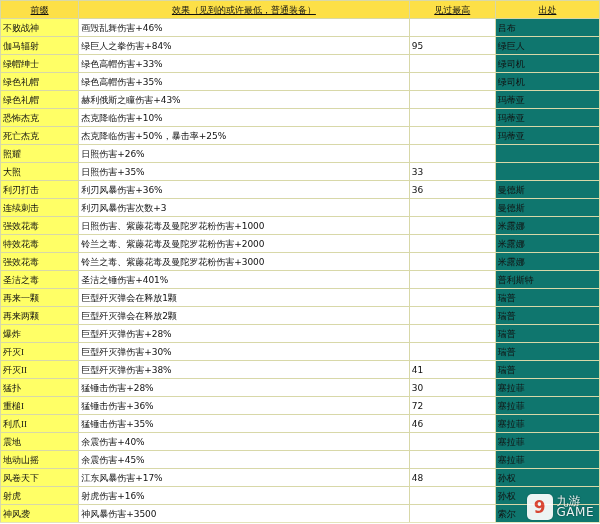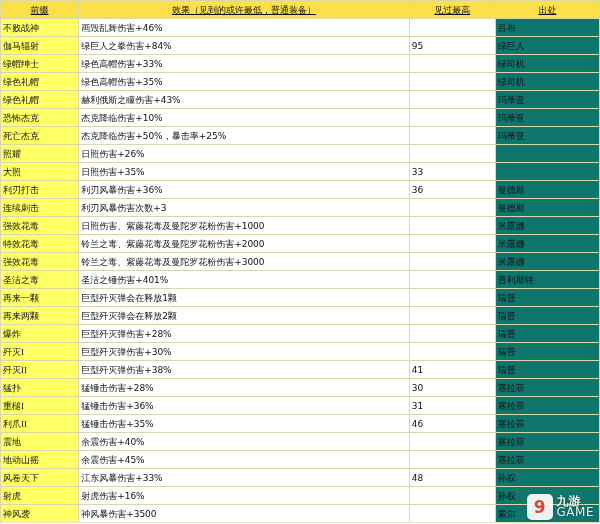--- a/index.html
+++ b/index.html
@@ -98,21 +98,21 @@
   #watermark .wm-text {
     display: flex;
     flex-direction: column;
     justify-content: center;
     line-height: 11px;
   }
   #watermark .wm-cn {
     font-size: 12px;
     color: #ffffff;
     text-shadow: 0 0 2px rgba(0,0,0,0.6);
-    font-weight: bold;
+    font-weight: normal;
   }
   #watermark .wm-en {
     font-size: 12px;
     color: #ffffff;
     text-shadow: 0 0 2px rgba(0,0,0,0.6);
     letter-spacing: 0.5px;
   }
 </style>
 </head>
 <body>
@@ -256,21 +256,21 @@
         </tr>
         <tr>
           <td class="prefix">猛扑</td>
           <td class="effect">猛锤击伤害+28%</td>
           <td class="max">30</td>
           <td class="source">塞拉菲</td>
         </tr>
         <tr>
           <td class="prefix">重槌I</td>
           <td class="effect">猛锤击伤害+36%</td>
-          <td class="max">31</td>
+          <td class="max">72</td>
           <td class="source">塞拉菲</td>
         </tr>
         <tr>
           <td class="prefix">利爪II</td>
           <td class="effect">猛锤击伤害+35%</td>
           <td class="max">46</td>
           <td class="source">塞拉菲</td>
         </tr>
         <tr>
           <td class="prefix">震地</td>
@@ -279,21 +279,21 @@
           <td class="source">塞拉菲</td>
         </tr>
         <tr>
           <td class="prefix">地动山摇</td>
           <td class="effect">余震伤害+45%</td>
           <td class="max"></td>
           <td class="source">塞拉菲</td>
         </tr>
         <tr>
           <td class="prefix">风卷天下</td>
-          <td class="effect">江东风暴伤害+33%</td>
+          <td class="effect">江东风暴伤害+17%</td>
           <td class="max">48</td>
           <td class="source">孙权</td>
         </tr>
         <tr>
           <td class="prefix">射虎</td>
           <td class="effect">射虎伤害+16%</td>
           <td class="max"></td>
           <td class="source">孙权</td>
         </tr>
         <tr>

